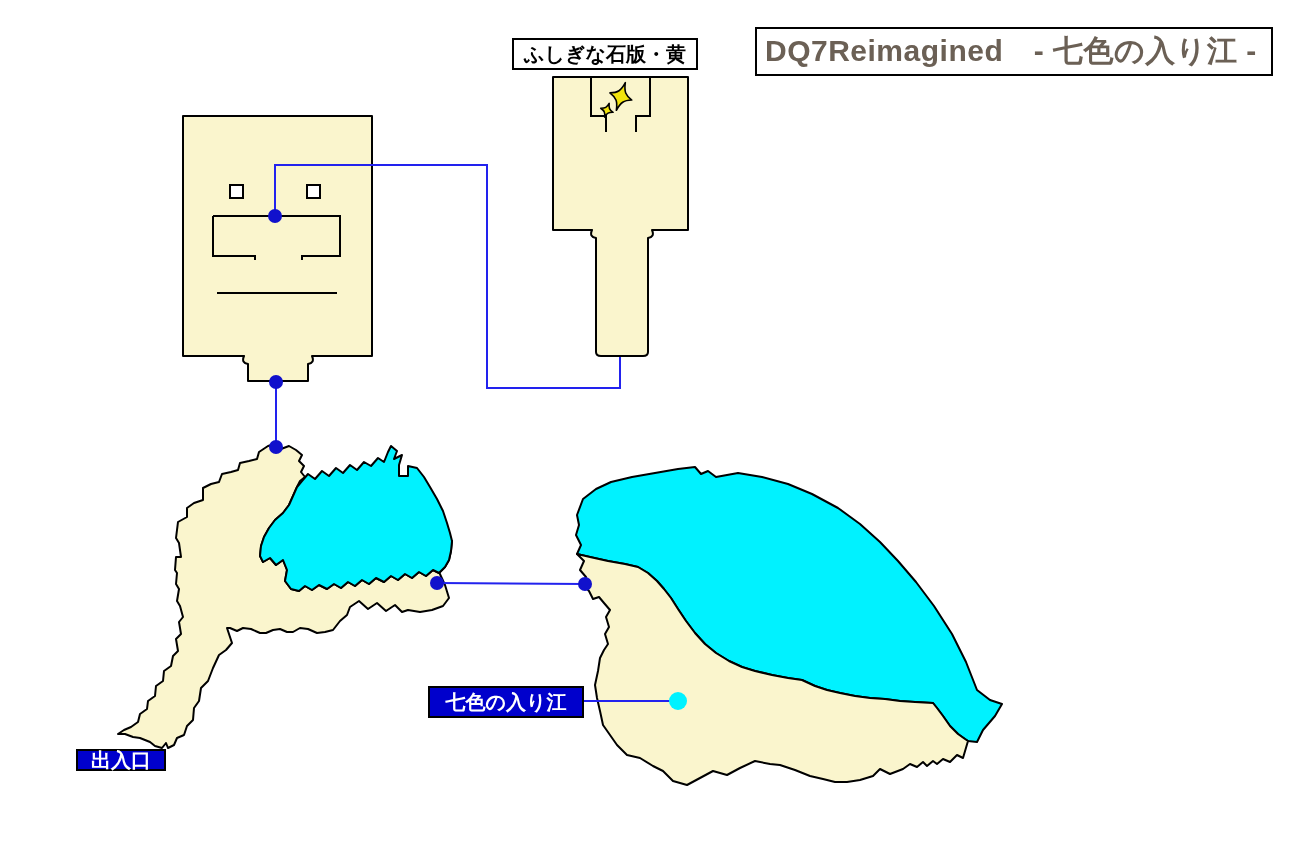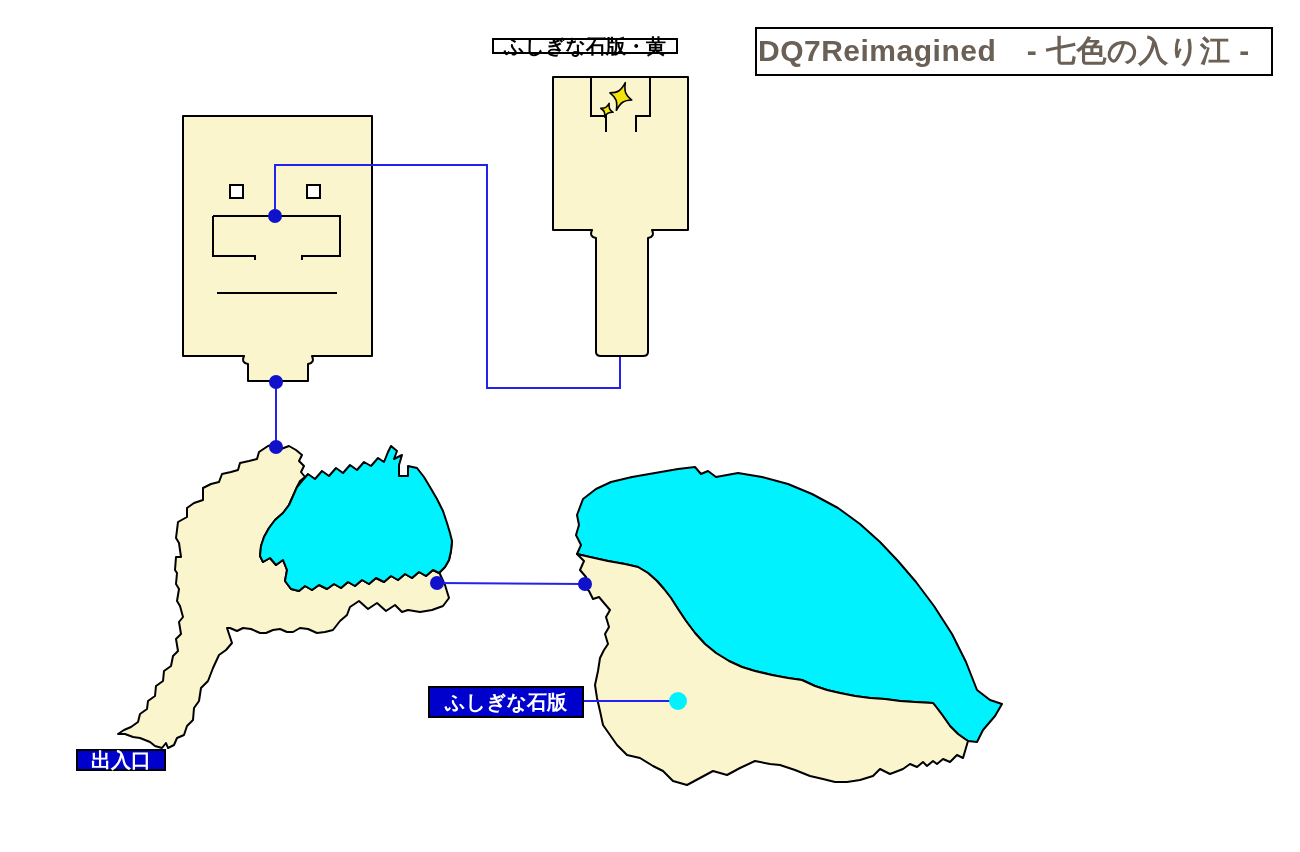--- a/index.html
+++ b/index.html
@@ -15,25 +15,25 @@
     position:absolute;
     box-sizing:border-box;
     border:2px solid #000;
     font-weight:bold;
     display:flex;align-items:center;justify-content:center;
     white-space:nowrap;
   }
   .title-box{
     left:755px;top:27px;width:518px;height:49px;
     background:#ffffff;color:#6b6055;
-    font-size:30px;justify-content:flex-start;padding-left:1px;
+    font-size:30px;justify-content:flex-start;padding-left:8px;
     letter-spacing:0.5px;
   }
   .white-label{
-    left:492px;top:38px;width:186px;height:16px;
+    left:512px;top:38px;width:186px;height:32px;
     background:#ffffff;color:#000000;font-size:20px;
   }
   .blue-label{
     background:#0000cc;color:#ffffff;font-size:20px;
   }
   .temple-label{left:428px;top:686px;width:156px;height:32px;}
   .exit-label{left:76px;top:749px;width:90px;height:22px;}
 </style>
 </head>
 <body>
@@ -108,17 +108,17 @@
     <circle r="7" cx="585" cy="584"></circle>
   </g>
 
   <circle fill="#00F2FF" cx="678" cy="701" r="9"></circle>
 </svg>
 
 <div class="box-label title-box">DQ7Reimagined　- 七色の入り江 -</div>
 
 <div class="box-label white-label">ふしぎな石版・黄</div>
 
-<div class="box-label blue-label temple-label">ふしぎな石版</div>
+<div class="box-label blue-label temple-label">七色の入り江</div>
 
 <div class="box-label blue-label exit-label">出入口</div>
 
 </div>
 
 </body></html>

